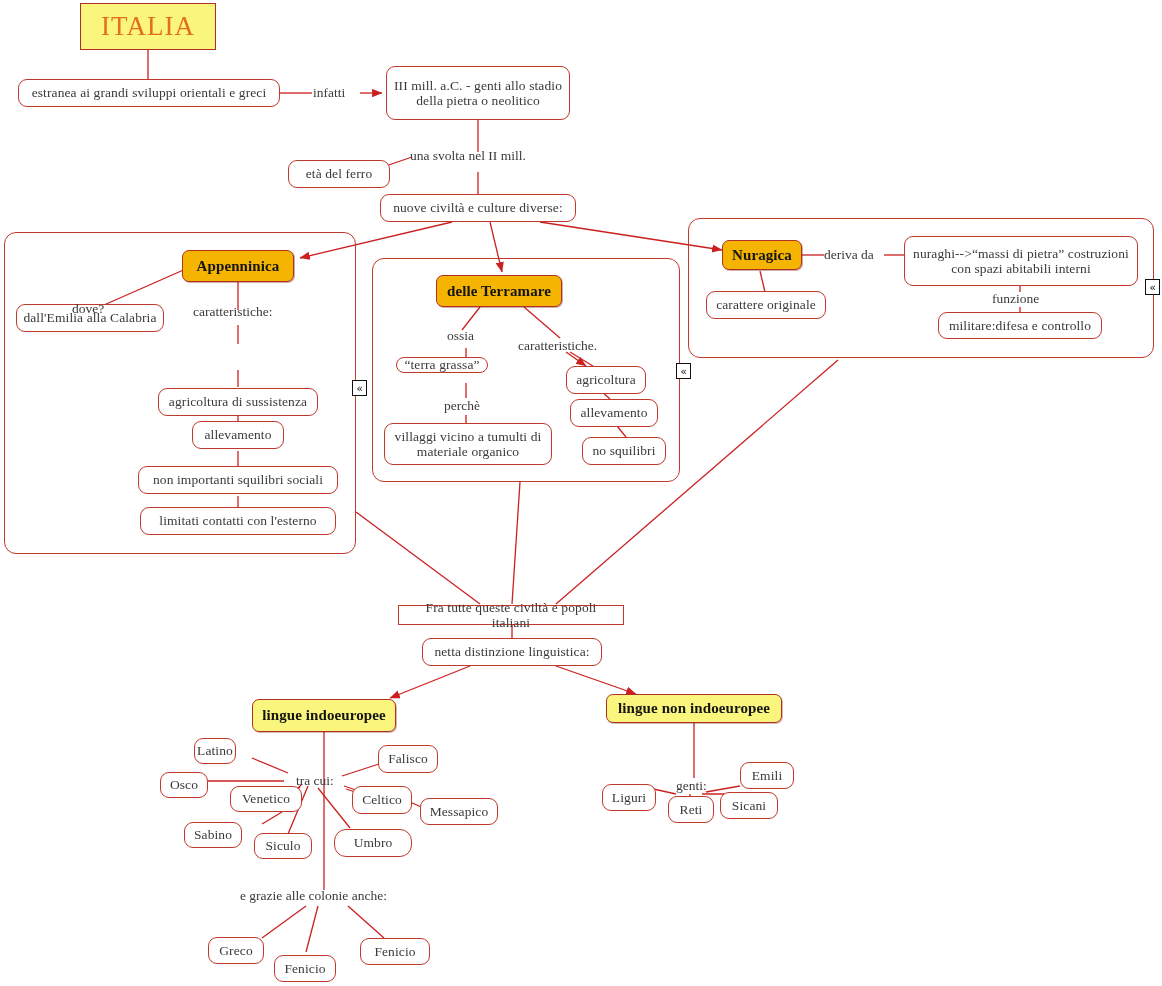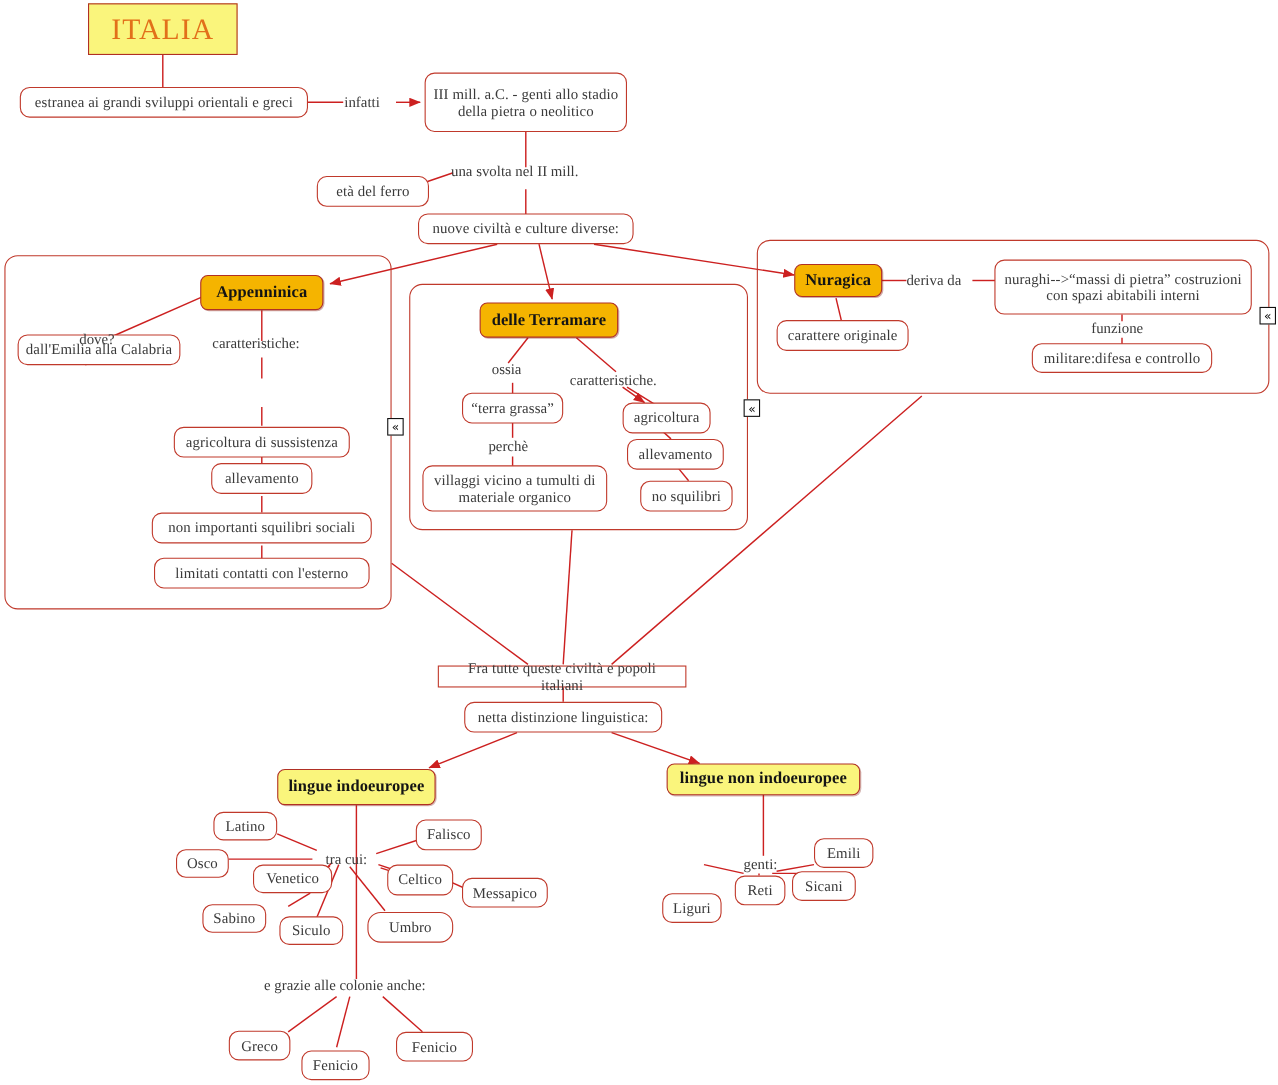--- a/index.html
+++ b/index.html
@@ -167,21 +167,21 @@
   <div class="node plain" style="left:138px;top:466px;width:200px;height:28px;">
     <span class="txt">non importanti squilibri sociali</span>
   </div>
   <div class="node plain" style="left:140px;top:507px;width:196px;height:28px;">
     <span class="txt">limitati contatti con l'esterno</span>
   </div>
 
   <div class="node gold" style="left:436px;top:275px;width:126px;height:32px;">
     <span class="txt">delle Terramare</span>
   </div>
-  <div class="node plain" style="left:420px;top:357px;width:92px;height:28px;">
+  <div class="node plain" style="left:396px;top:357px;width:92px;height:16px;">
     <span class="txt">“terra grassa”</span>
   </div>
   <div class="node plain" style="left:384px;top:423px;width:168px;height:42px;">
     <span class="txt">villaggi vicino a tumulti di materiale organico</span>
   </div>
   <div class="node plain" style="left:566px;top:366px;width:80px;height:28px;">
     <span class="txt">agricoltura</span>
   </div>
   <div class="node plain" style="left:570px;top:399px;width:88px;height:28px;">
     <span class="txt">allevamento</span>
@@ -210,21 +210,21 @@
     <span class="txt">netta distinzione linguistica:</span>
   </div>
 
   <div class="node yellowlang" style="left:252px;top:699px;width:144px;height:33px;">
     <span class="txt">lingue indoeuropee</span>
   </div>
   <div class="node yellowlang" style="left:606px;top:694px;width:176px;height:29px;">
     <span class="txt">lingue non indoeuropee</span>
   </div>
 
-  <div class="node plain" style="left:194px;top:738px;width:58px;height:26px;">
+  <div class="node plain" style="left:194px;top:738px;width:42px;height:26px;">
     <span class="txt">Latino</span>
   </div>
   <div class="node plain" style="left:160px;top:772px;width:48px;height:26px;">
     <span class="txt">Osco</span>
   </div>
   <div class="node plain" style="left:230px;top:786px;width:72px;height:26px;">
     <span class="txt">Venetico</span>
   </div>
   <div class="node plain" style="left:184px;top:822px;width:58px;height:26px;">
     <span class="txt">Sabino</span>
@@ -248,21 +248,21 @@
   <div class="node plain" style="left:208px;top:937px;width:56px;height:27px;">
     <span class="txt">Greco</span>
   </div>
   <div class="node plain" style="left:274px;top:955px;width:62px;height:27px;">
     <span class="txt">Fenicio</span>
   </div>
   <div class="node plain" style="left:360px;top:938px;width:70px;height:27px;">
     <span class="txt">Fenicio</span>
   </div>
 
-  <div class="node plain" style="left:602px;top:784px;width:54px;height:27px;margin-top:28px;">
+  <div class="node plain" style="left:602px;top:784px;width:54px;height:27px;">
     <span class="txt">Liguri</span>
   </div>
   <div class="node plain" style="left:668px;top:796px;width:46px;height:27px;">
     <span class="txt">Reti</span>
   </div>
   <div class="node plain" style="left:720px;top:792px;width:58px;height:27px;">
     <span class="txt">Sicani</span>
   </div>
   <div class="node plain" style="left:740px;top:762px;width:54px;height:27px;">
     <span class="txt">Emili</span>

